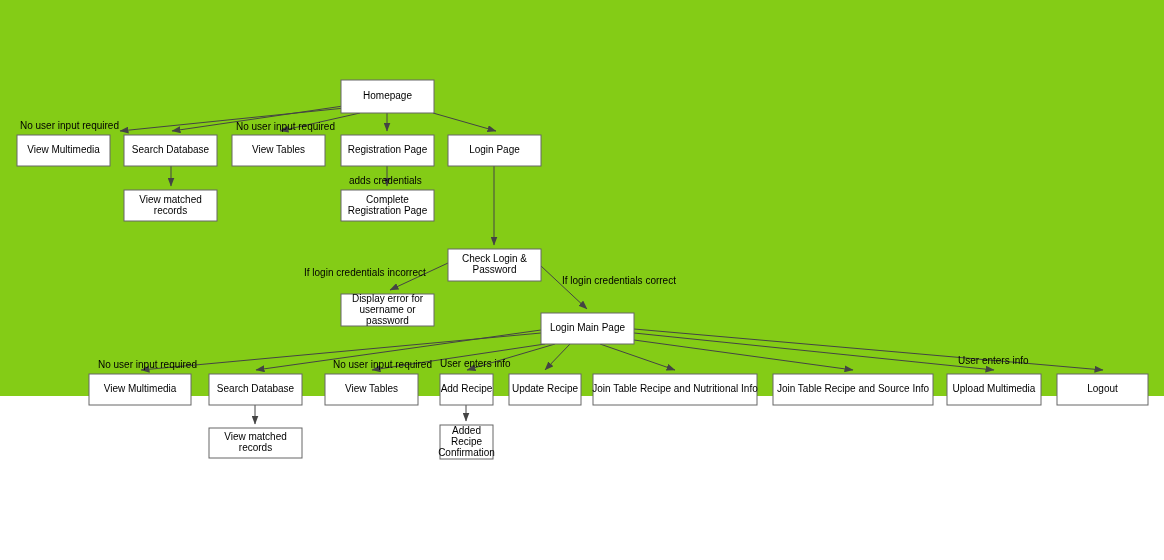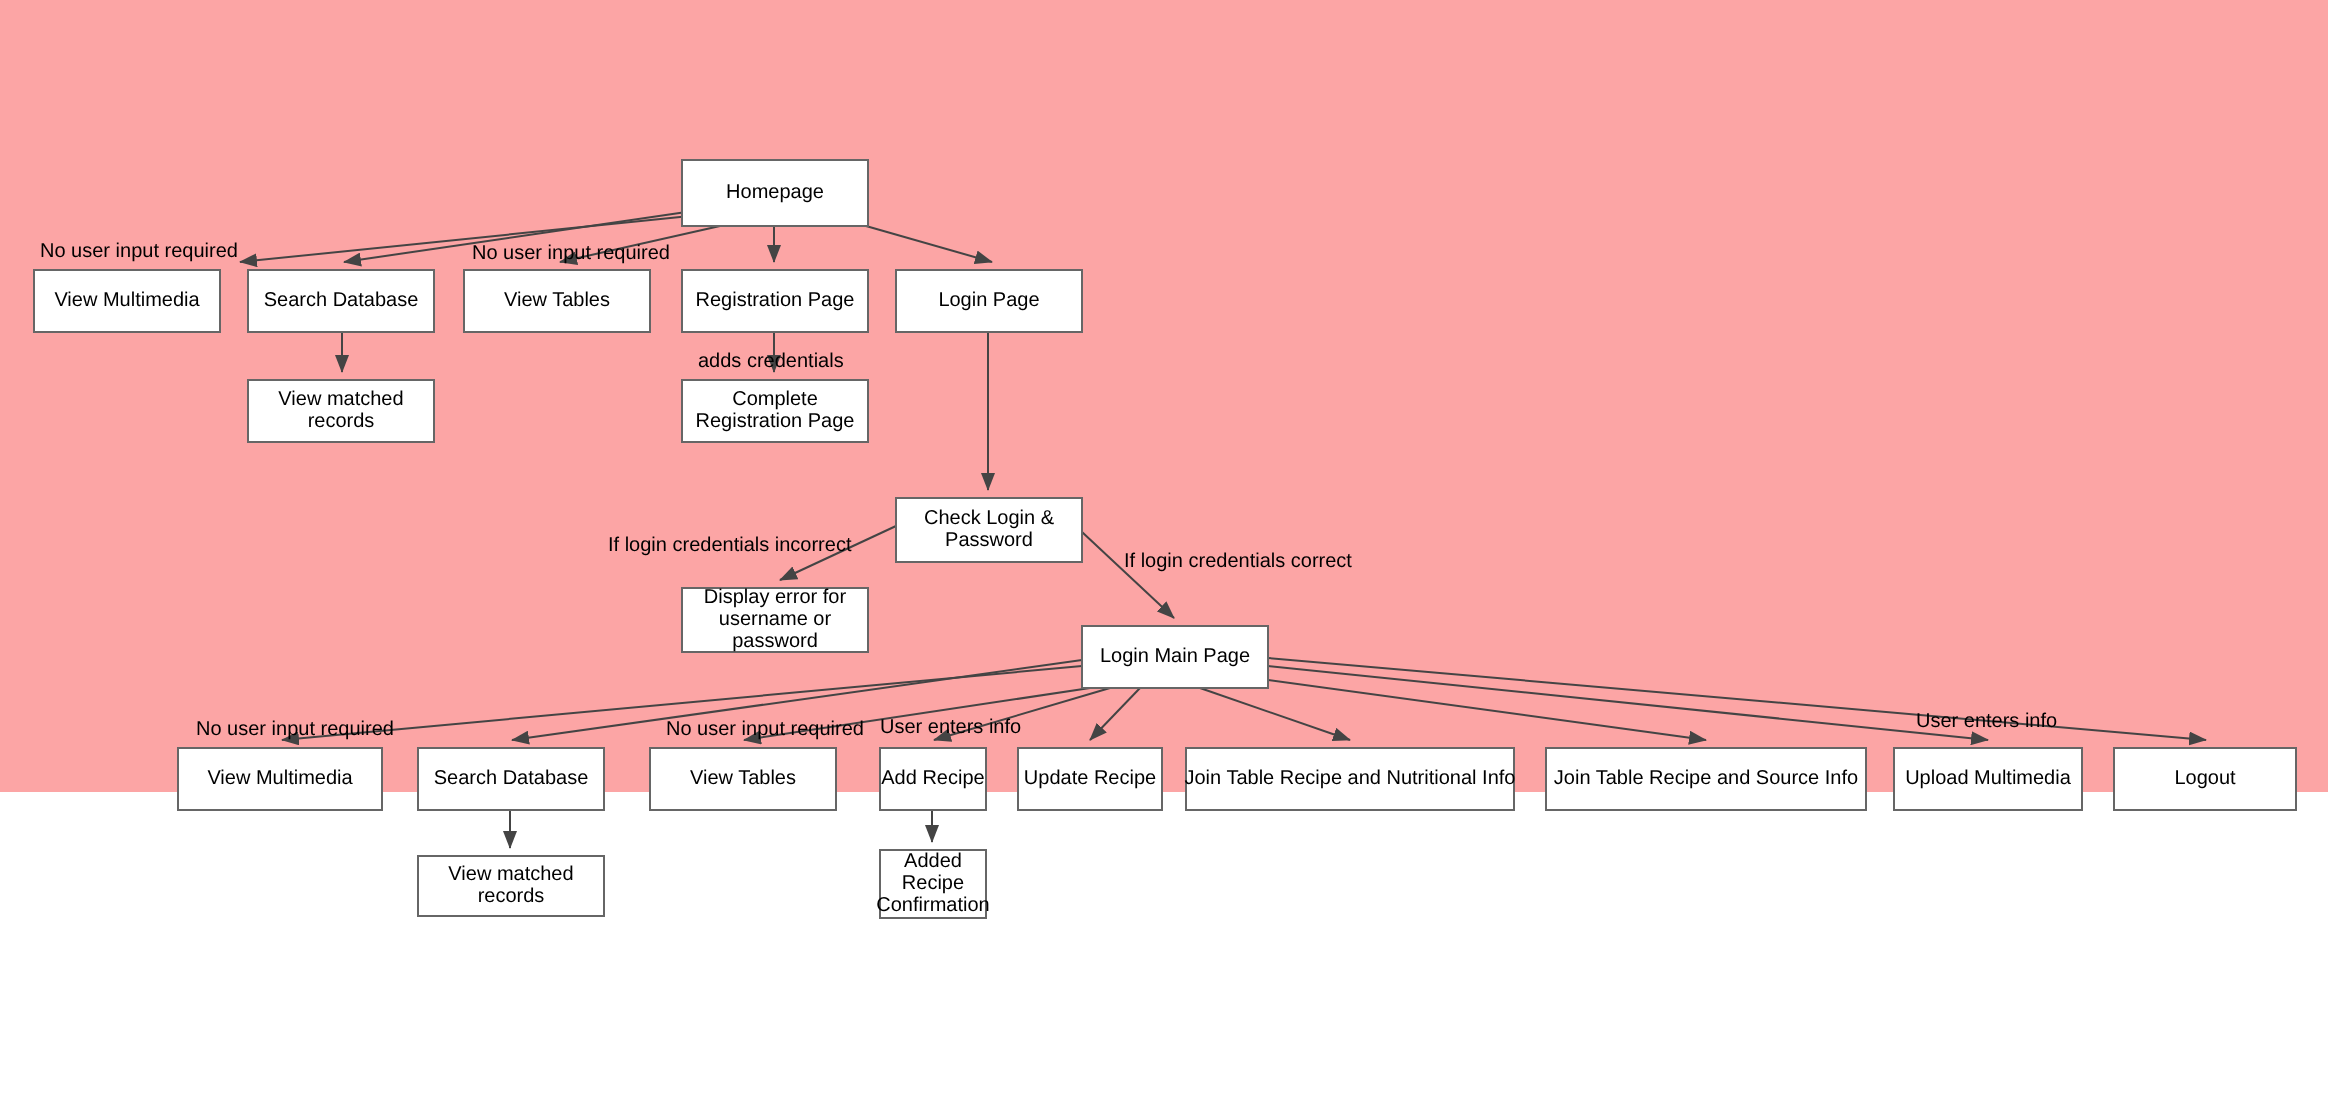--- a/index.html
+++ b/index.html
@@ -10,21 +10,21 @@
   body {
     width: 1164px;
     height: 560px;
     overflow: hidden;
     font-family: "Liberation Sans", sans-serif;
   }
   #diagram-root {
     position: relative;
     width: 1164px;
     height: 396px;
-    background: #fca5a5;
+    background: #84cc16;
   }
   svg#flow {
     position: absolute;
     left: 0;
     top: 0;
     width: 1164px;
     height: 560px;
     display: block;
   }
   .node-rect {

